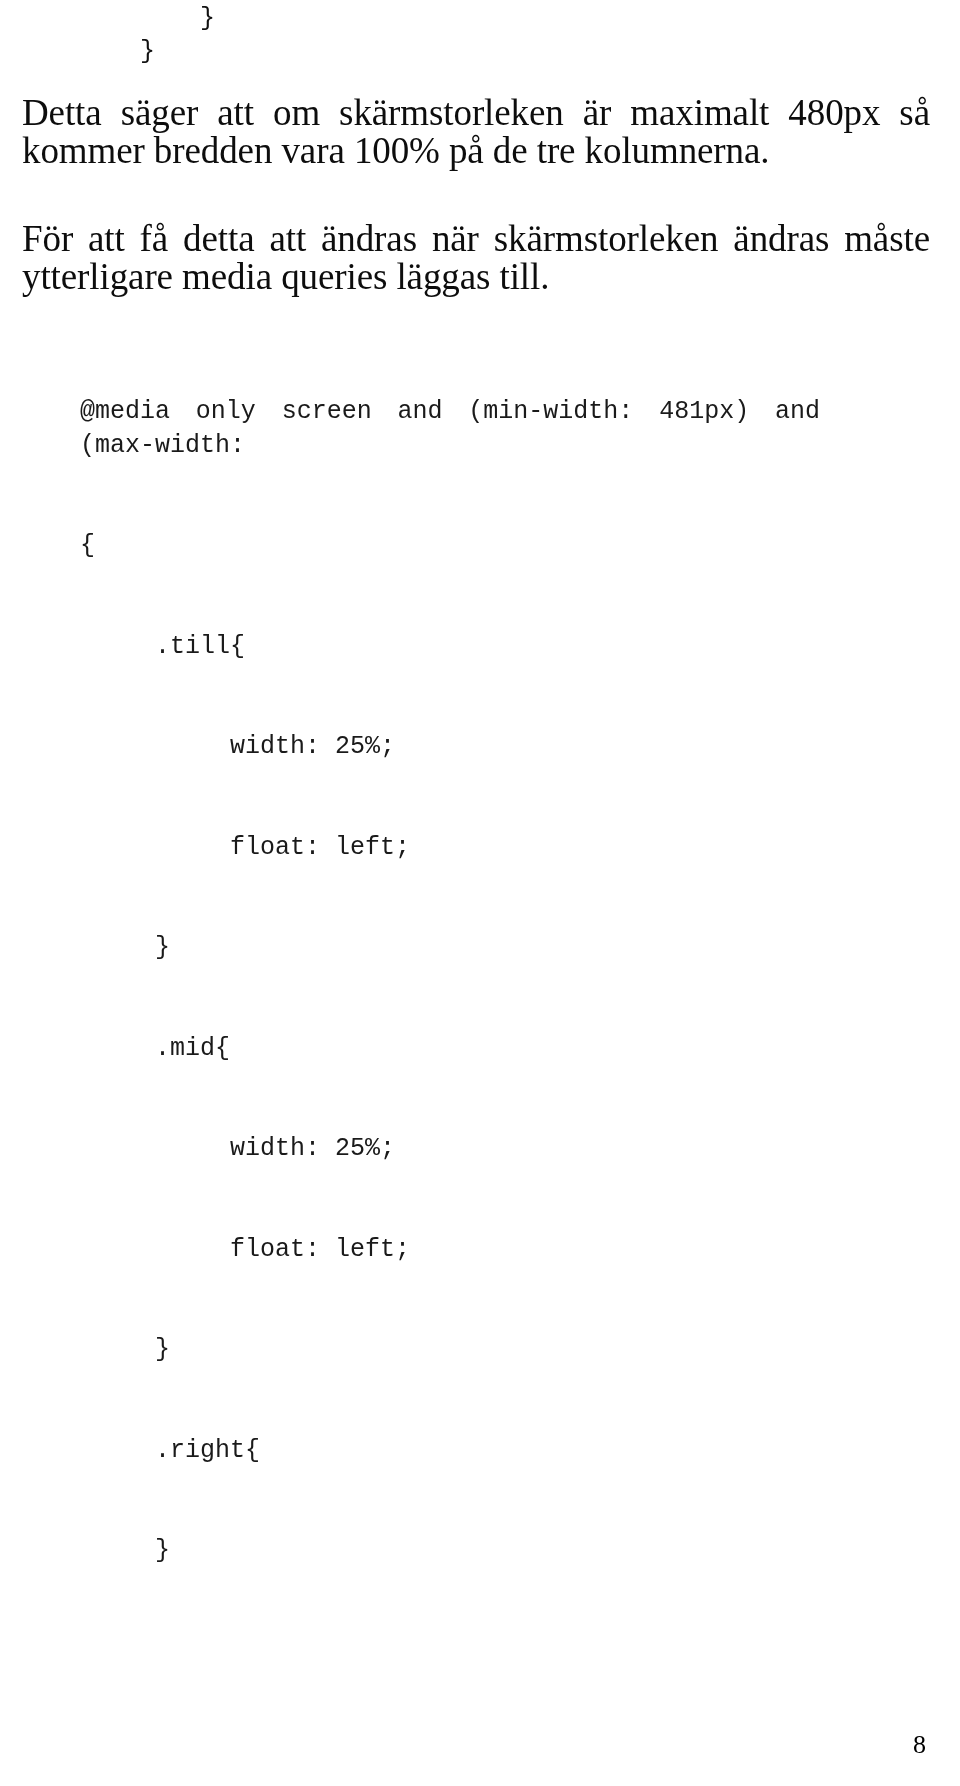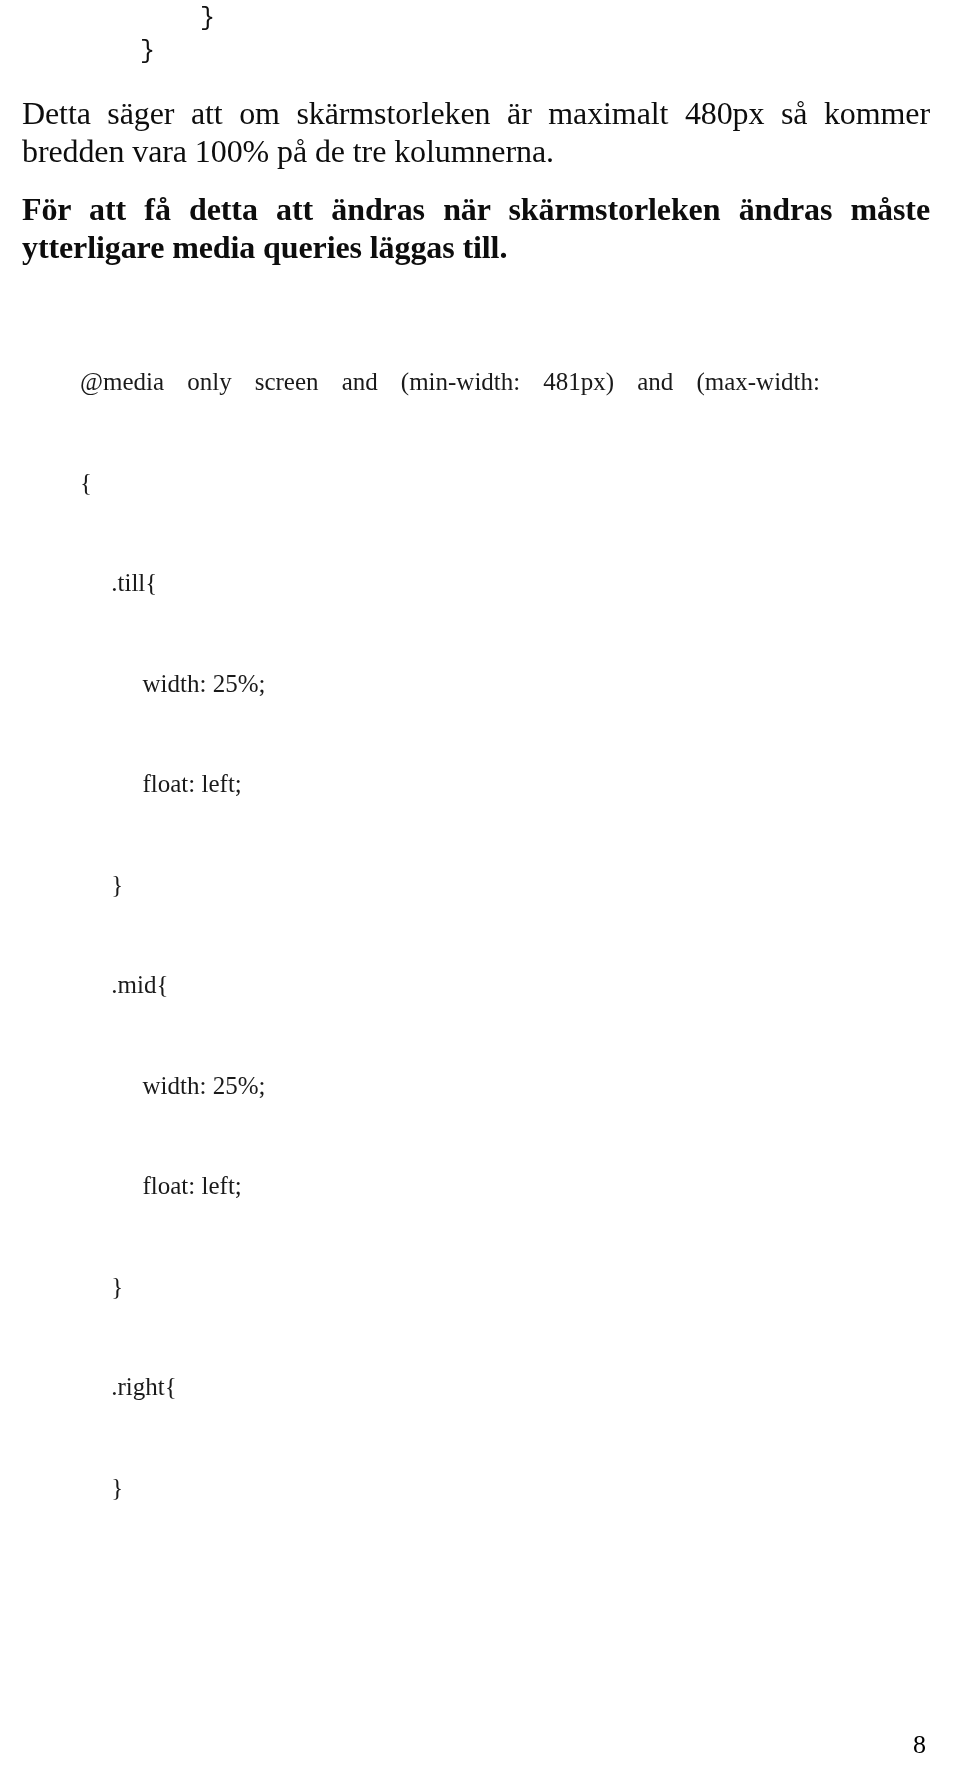--- a/index.html
+++ b/index.html
@@ -29,42 +29,42 @@
     line-height: 33px;
     white-space: pre;
     color: #111;
     padding-left: 80px;
     margin: 0;
     padding-top: 2px;
   }
 
   
   .para {
-    font-size: 32px;
+    font-size: 37px;
     line-height: 38px;
     text-align: justify;
     margin: 0;
     padding: 0 30px 0 22px;
     color: #0d0d0d;
     letter-spacing: -0.1px;
   }
   .para.first  { margin-top: 26px; }
-  .para.gap1   { margin-top: 20px; font-weight: bold; }
+  .para.gap1   { margin-top: 50px; }
 
   
   .code-block {
     font-family: "Liberation Mono", "DejaVu Sans Mono", monospace;
     font-size: 25px;
     line-height: 33.5px;
     color: #1a1a1a;
     margin-top: 32px;
     padding-left: 80px;
     white-space: pre;
   }
-  .code-line { white-space: pre; display: block; font-family: Liberation Serif, serif; }
+  .code-line { white-space: pre; display: block; }
   .code-line.spread {
     white-space: normal;
     text-align: justify;
     text-align-last: justify;
     width: 740px;
     word-spacing: 0px;
   }
 
   
   .page-number {

